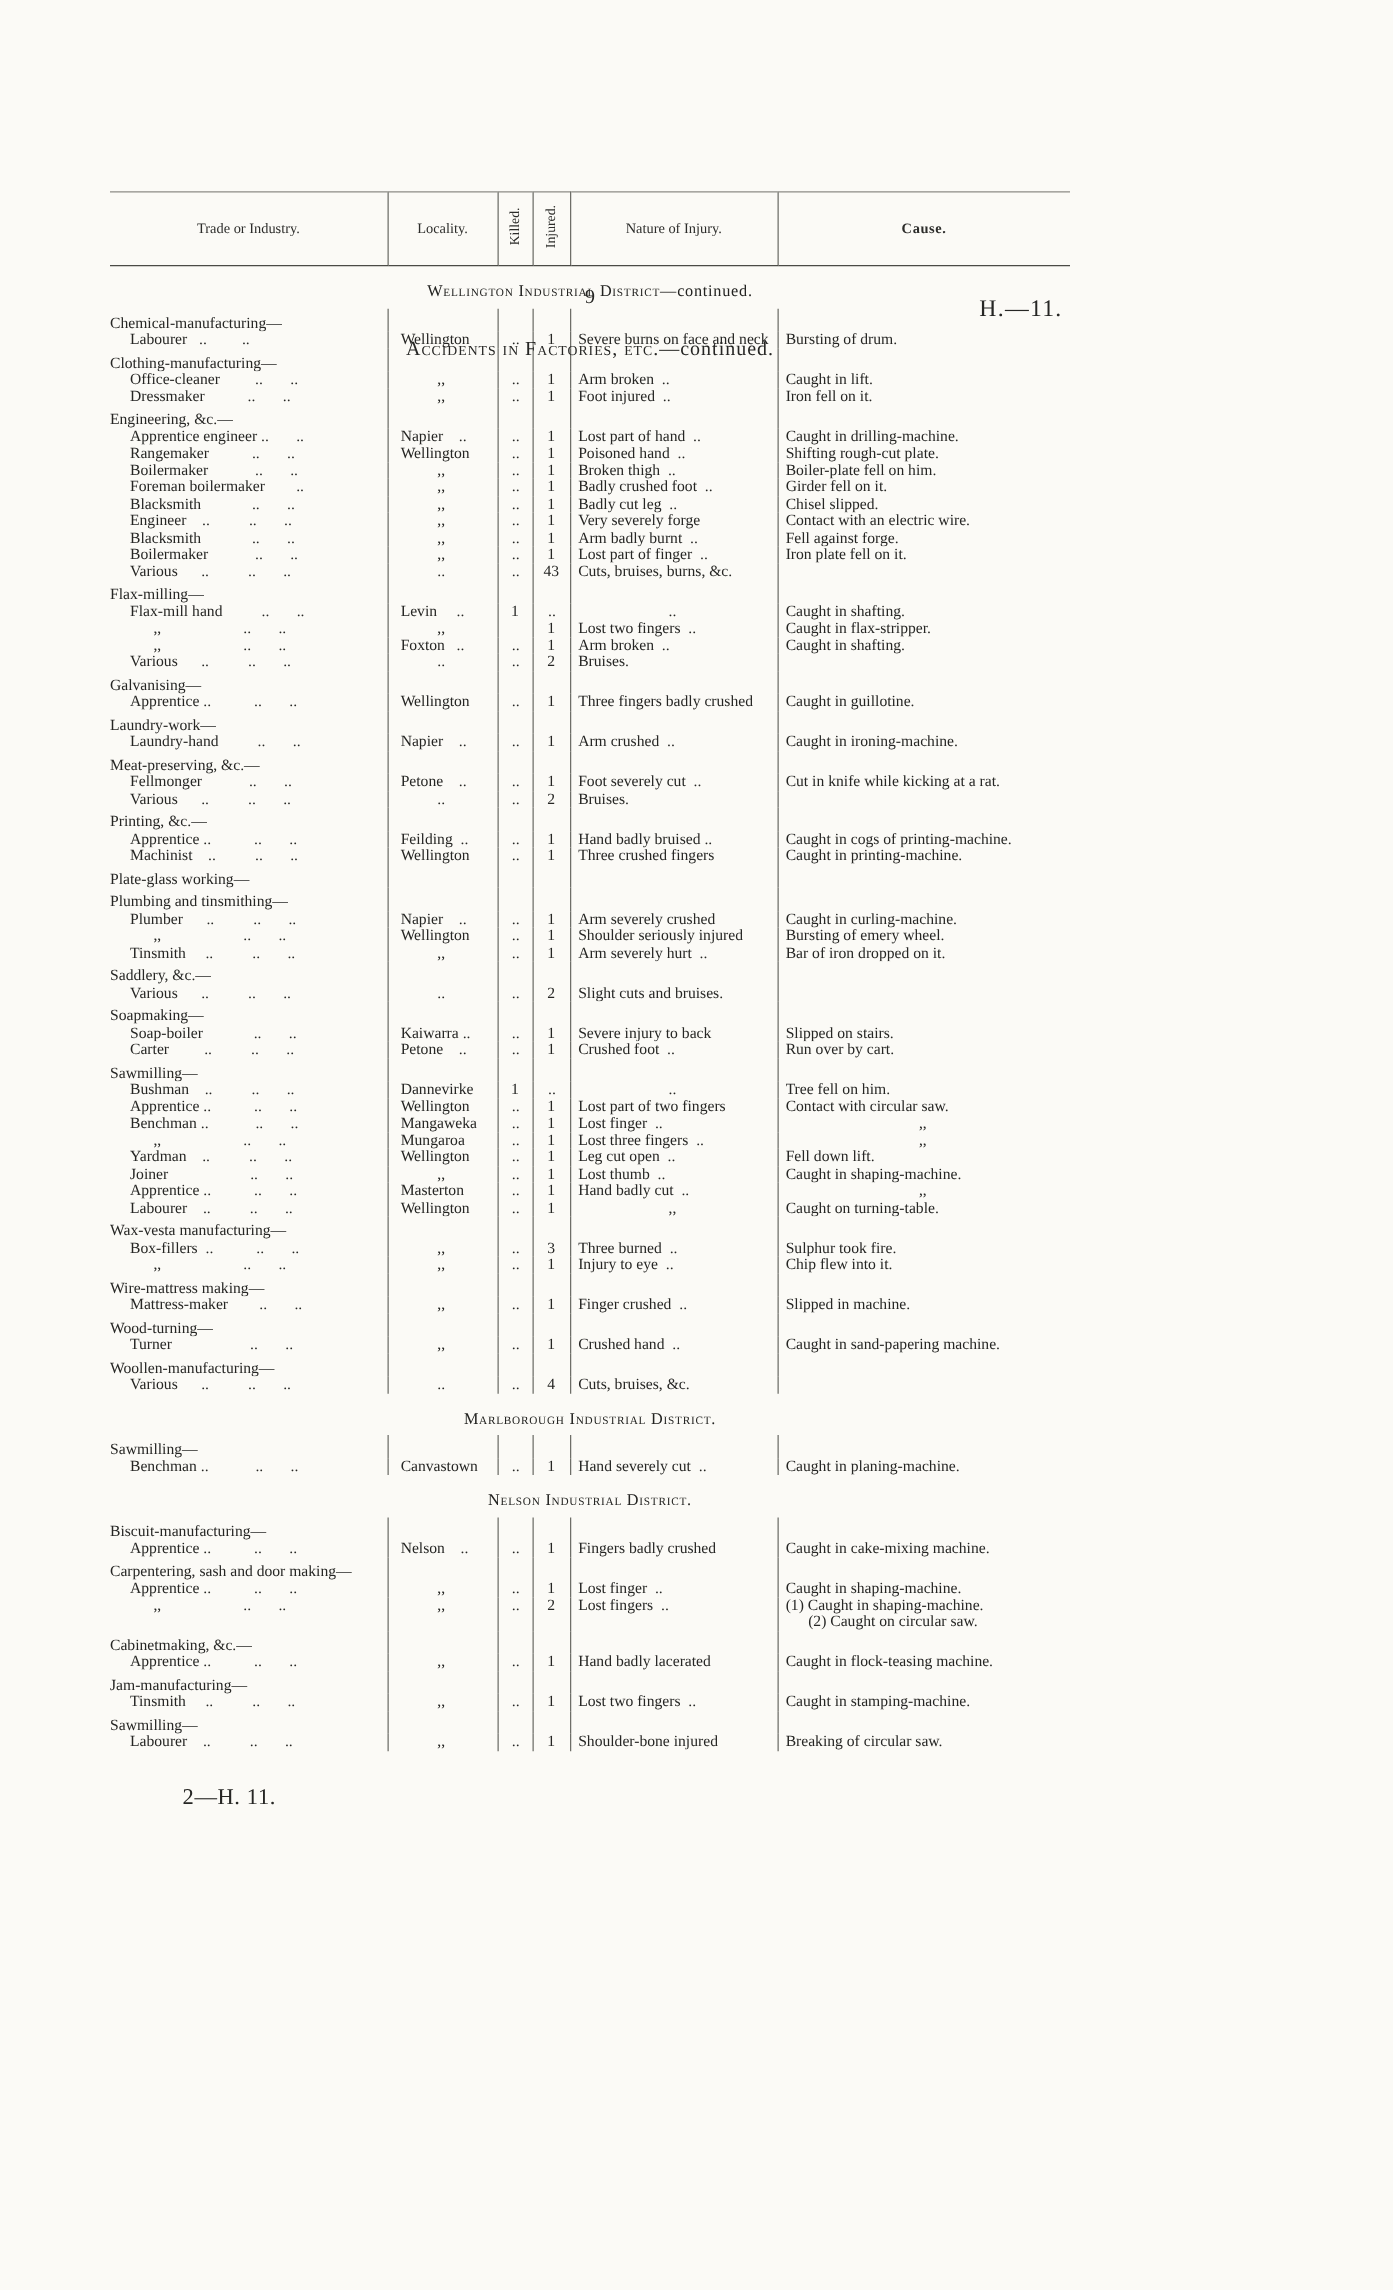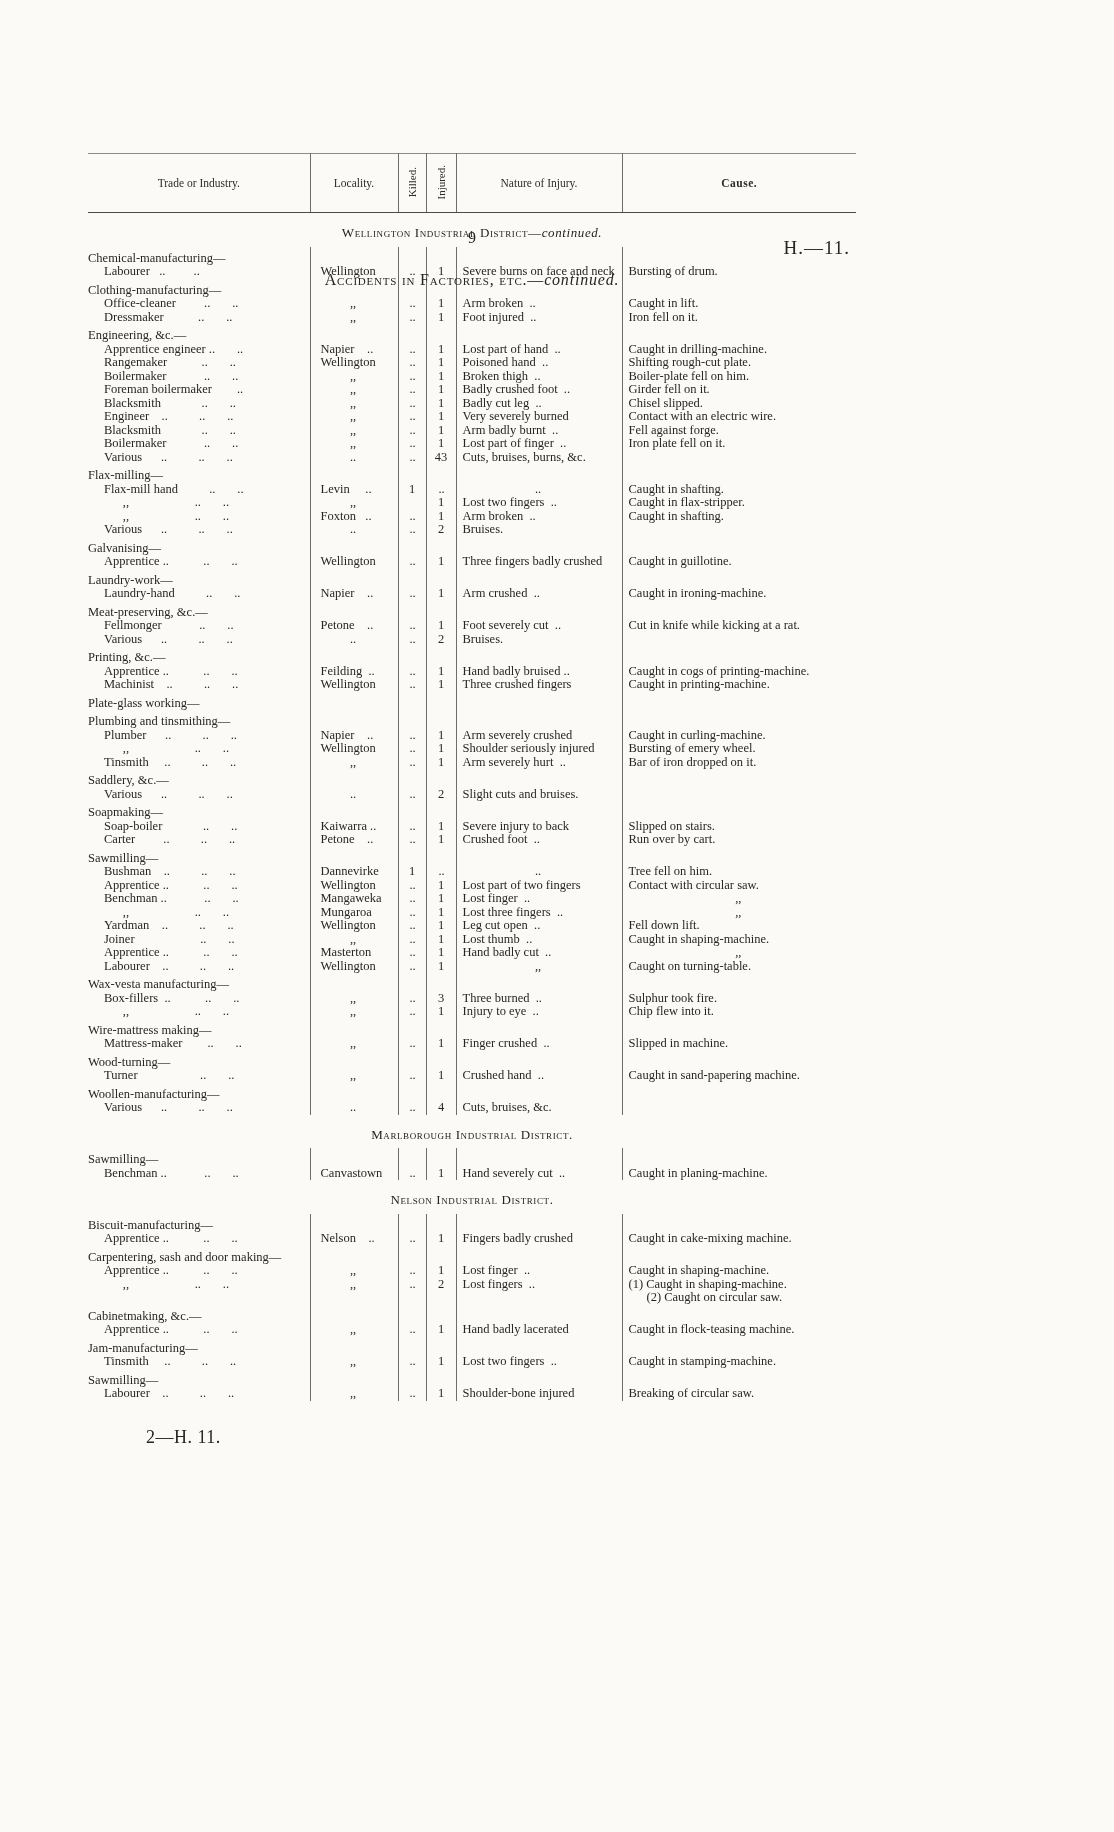--- a/index.html
+++ b/index.html
@@ -6,21 +6,21 @@
   .page {
     position:relative; width:1114px; height:1832px; margin:0 auto;
     background:#fbfaf6; overflow:hidden; color:#262624;
     font-family:"Liberation Serif", "DejaVu Serif", serif;
   }
   .content { position:relative; margin-left:88px; width:768px; }
   .page-number { position:absolute; top:76px; left:0; width:100%; text-align:center; font-size:16px; }
   .doc-ref { position:absolute; top:84px; right:6px; font-size:19px; letter-spacing:1px; }
   .doc-title { position:absolute; top:118px; left:0; width:100%; text-align:center;
                font-variant:small-caps; font-size:16px; letter-spacing:0.8px; }
-  .cont { font-style:italic; font-variant:normal; }
+  .cont { font-variant:normal; }
 
   table.acc { border-collapse:collapse; table-layout:fixed; width:768px; margin-top:153px;
               border-top:1px solid #8d8c86; }
   th, td { font-weight:normal; }
   thead th {
     border-bottom:1px solid #4a4a46; height:54px; vertical-align:middle; text-align:center;
     font-size:11.5px; padding:2px 2px; color:#2c2c2a;
   }
   thead th + th { border-left:1px solid #6e6e68; }
   thead th.bold span { font-weight:bold; letter-spacing:0.5px;margin-top:34px; }
@@ -165,21 +165,21 @@
             <td class="c3 ctr">..</td>
             <td class="c4">1</td>
             <td class="c5">Badly cut leg  ..</td>
             <td class="c6">Chisel slipped.</td>
           </tr>
           <tr class="entry-row">
             <td class="c1">Engineer    ..          ..       ..</td>
             <td class="c2 ctr">,,</td>
             <td class="c3 ctr">..</td>
             <td class="c4">1</td>
-            <td class="c5">Very severely burned</td>
+            <td class="c5">Very severely forge</td>
             <td class="c6">Contact with an electric wire.</td>
           </tr>
           <tr class="entry-row">
             <td class="c1">Blacksmith             ..       ..</td>
             <td class="c2 ctr">,,</td>
             <td class="c3 ctr">..</td>
             <td class="c4">1</td>
             <td class="c5">Arm badly burnt  ..</td>
             <td class="c6">Fell against forge.</td>
           </tr>

